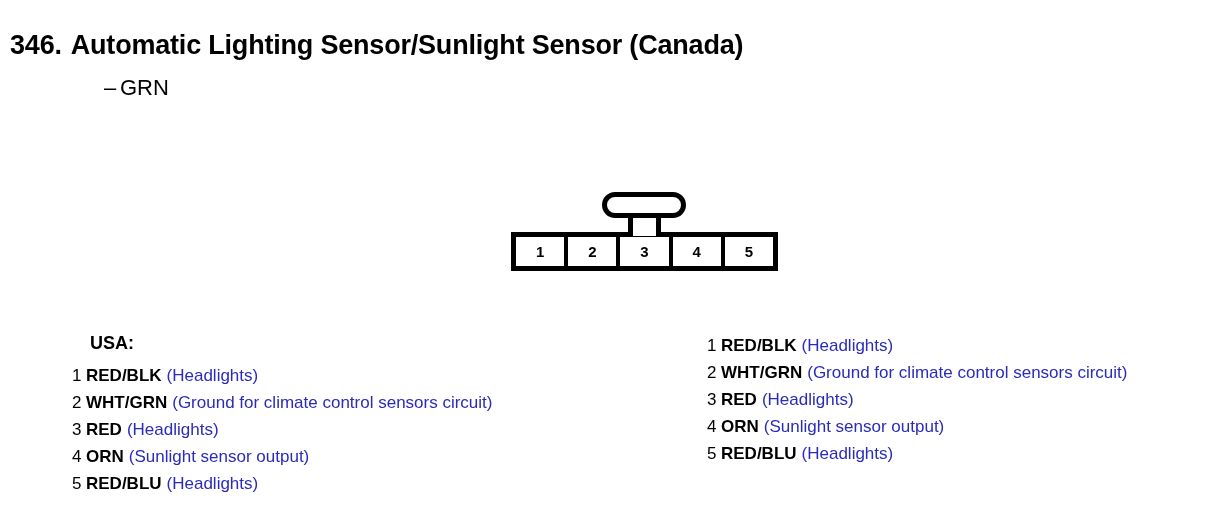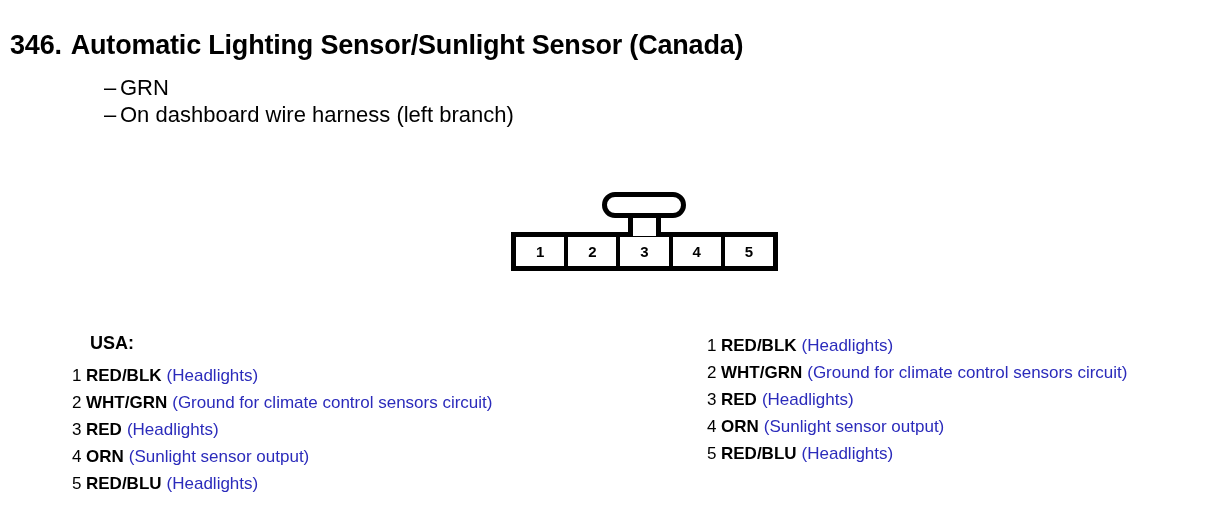--- a/index.html
+++ b/index.html
@@ -155,23 +155,20 @@
 <body>
 
 <h1 id="page-heading">
   <span class="heading-number">346.</span><span class="heading-text">Automatic Lighting Sensor/Sunlight Sensor (Canada)</span>
 </h1>
 
 <ul id="notes-list">
   <li>
     <span class="dash">–</span><span>GRN</span>
   </li>
-  <li>
-    <span class="dash">–</span><span>On dashboard wire harness (left branch)</span>
-  </li>
 </ul>
 
 <div id="connector-diagram">
   <div class="latch-pill"></div>
   <div class="latch-neck"></div>
   <div class="neck-mask"></div>
   <div class="pin-row">
     <div class="pin-cell">
       <span>1</span>
     </div>

